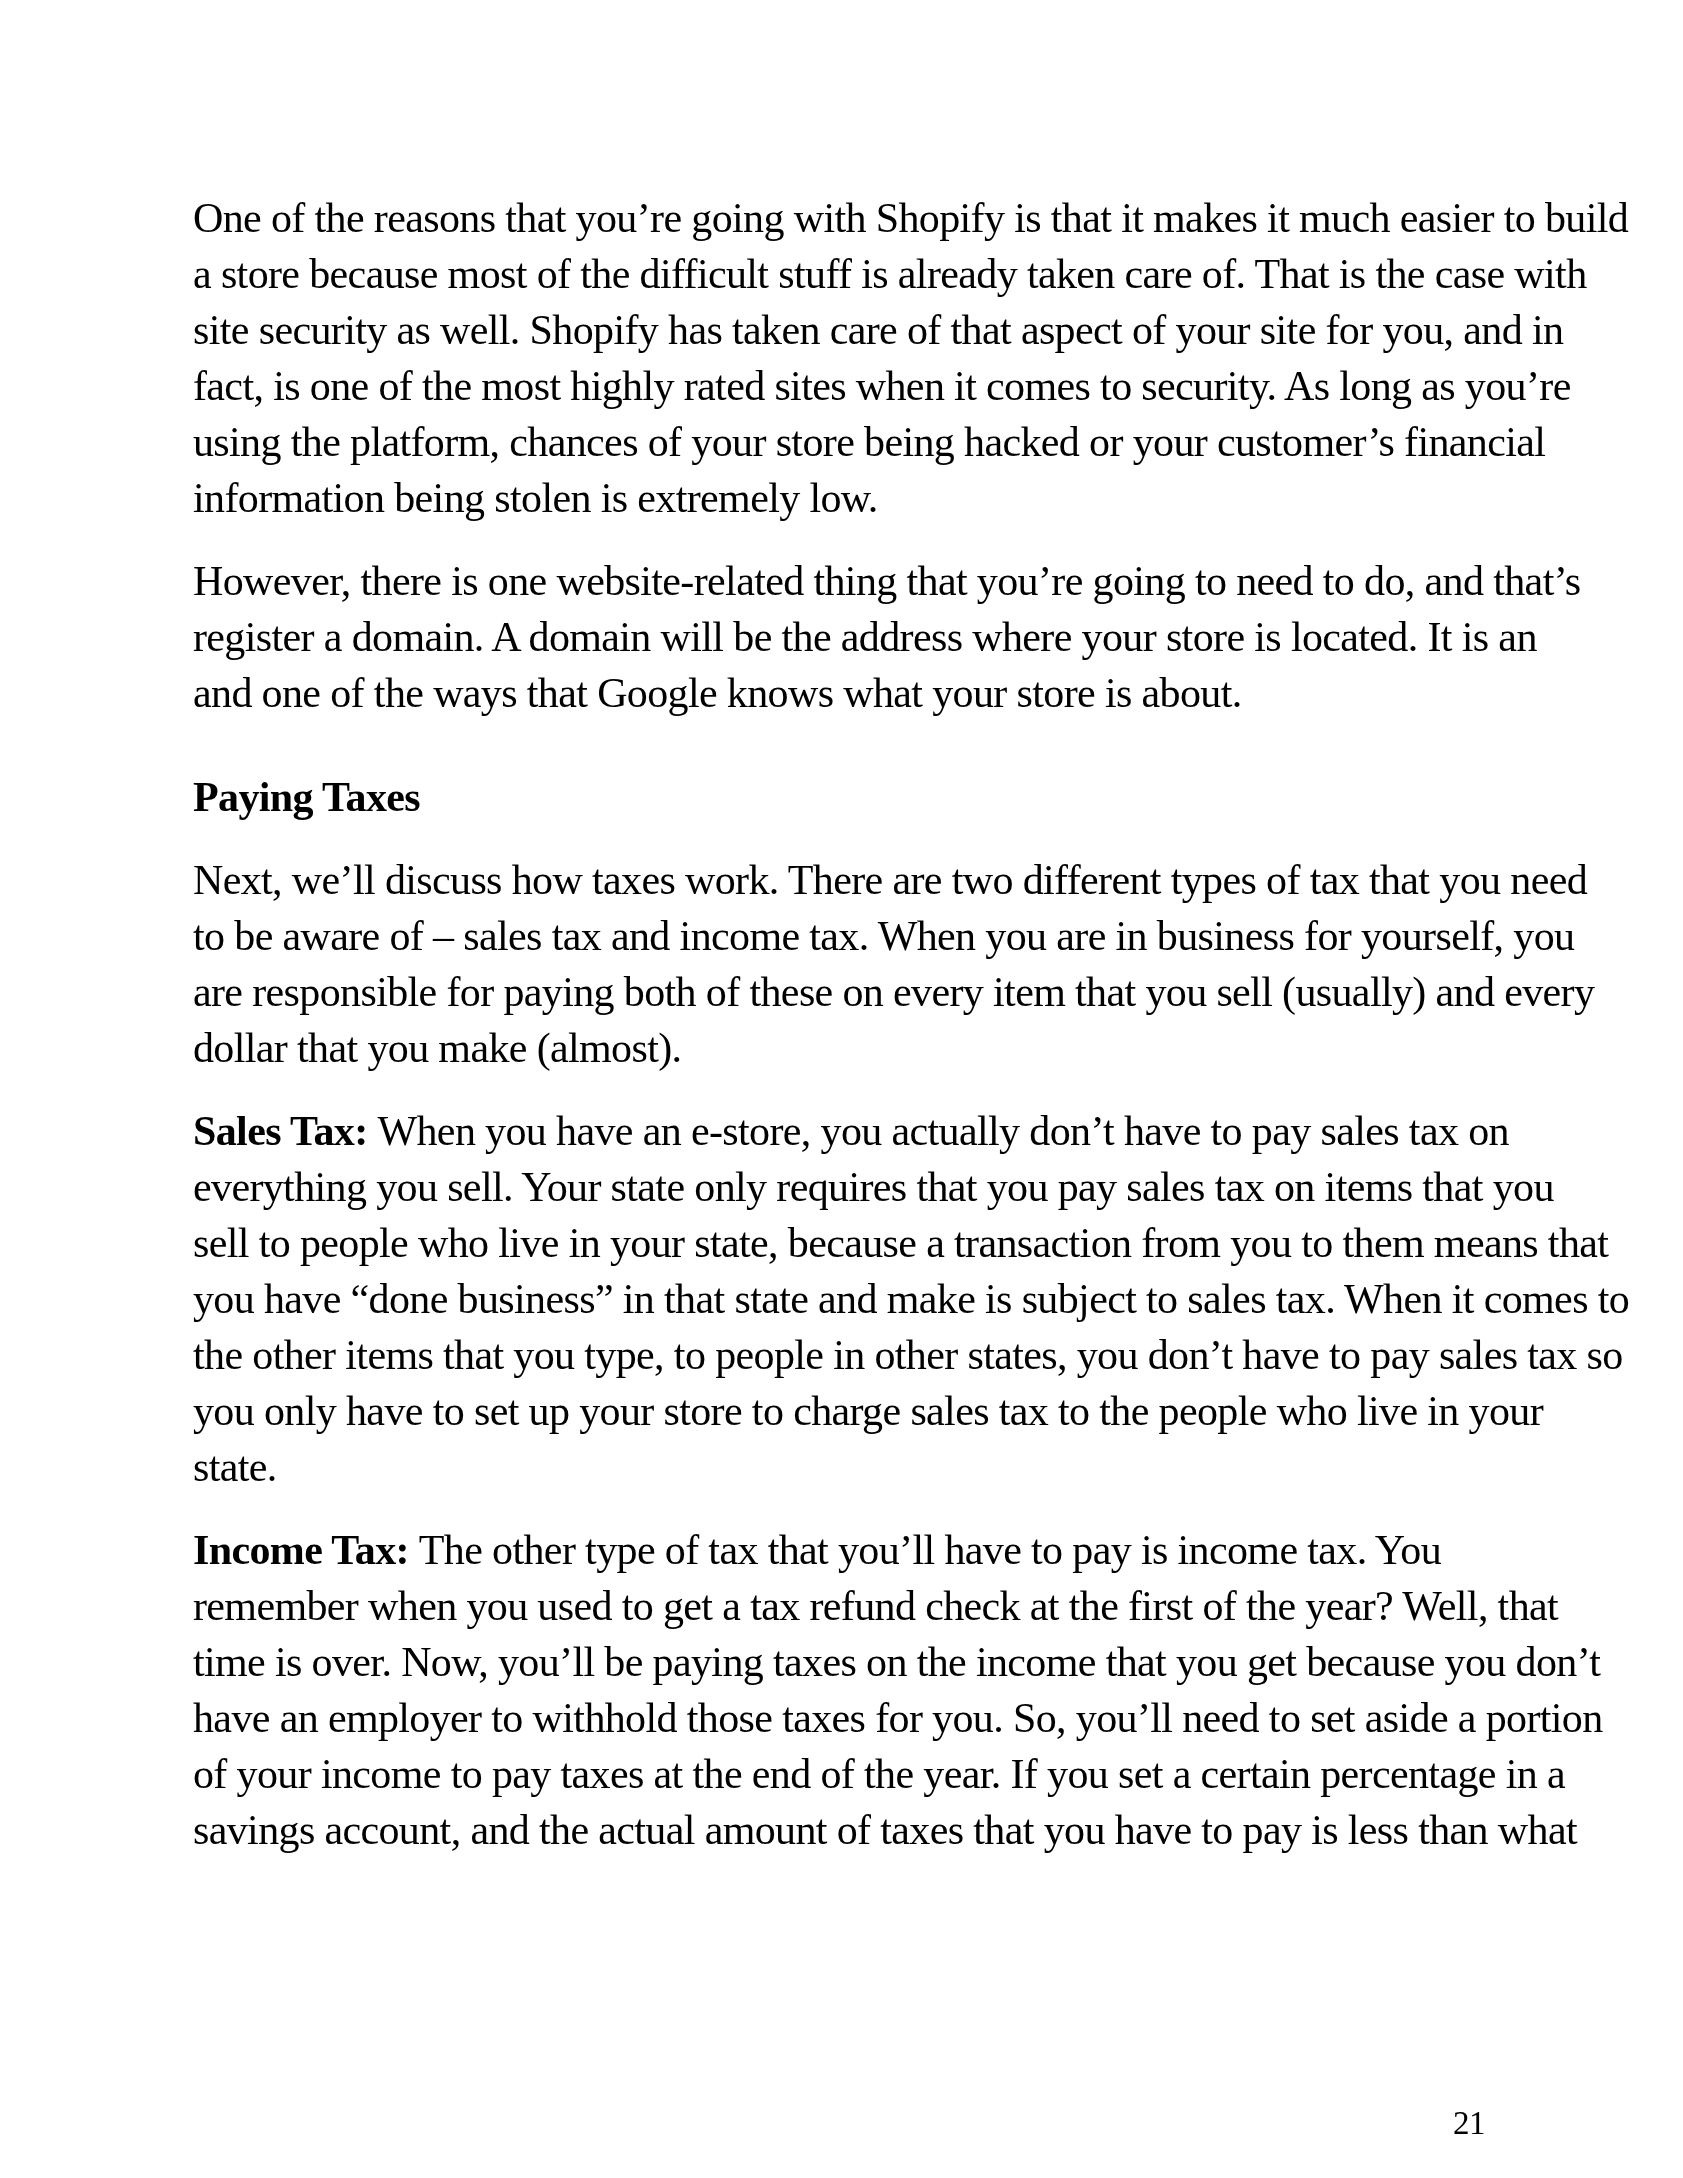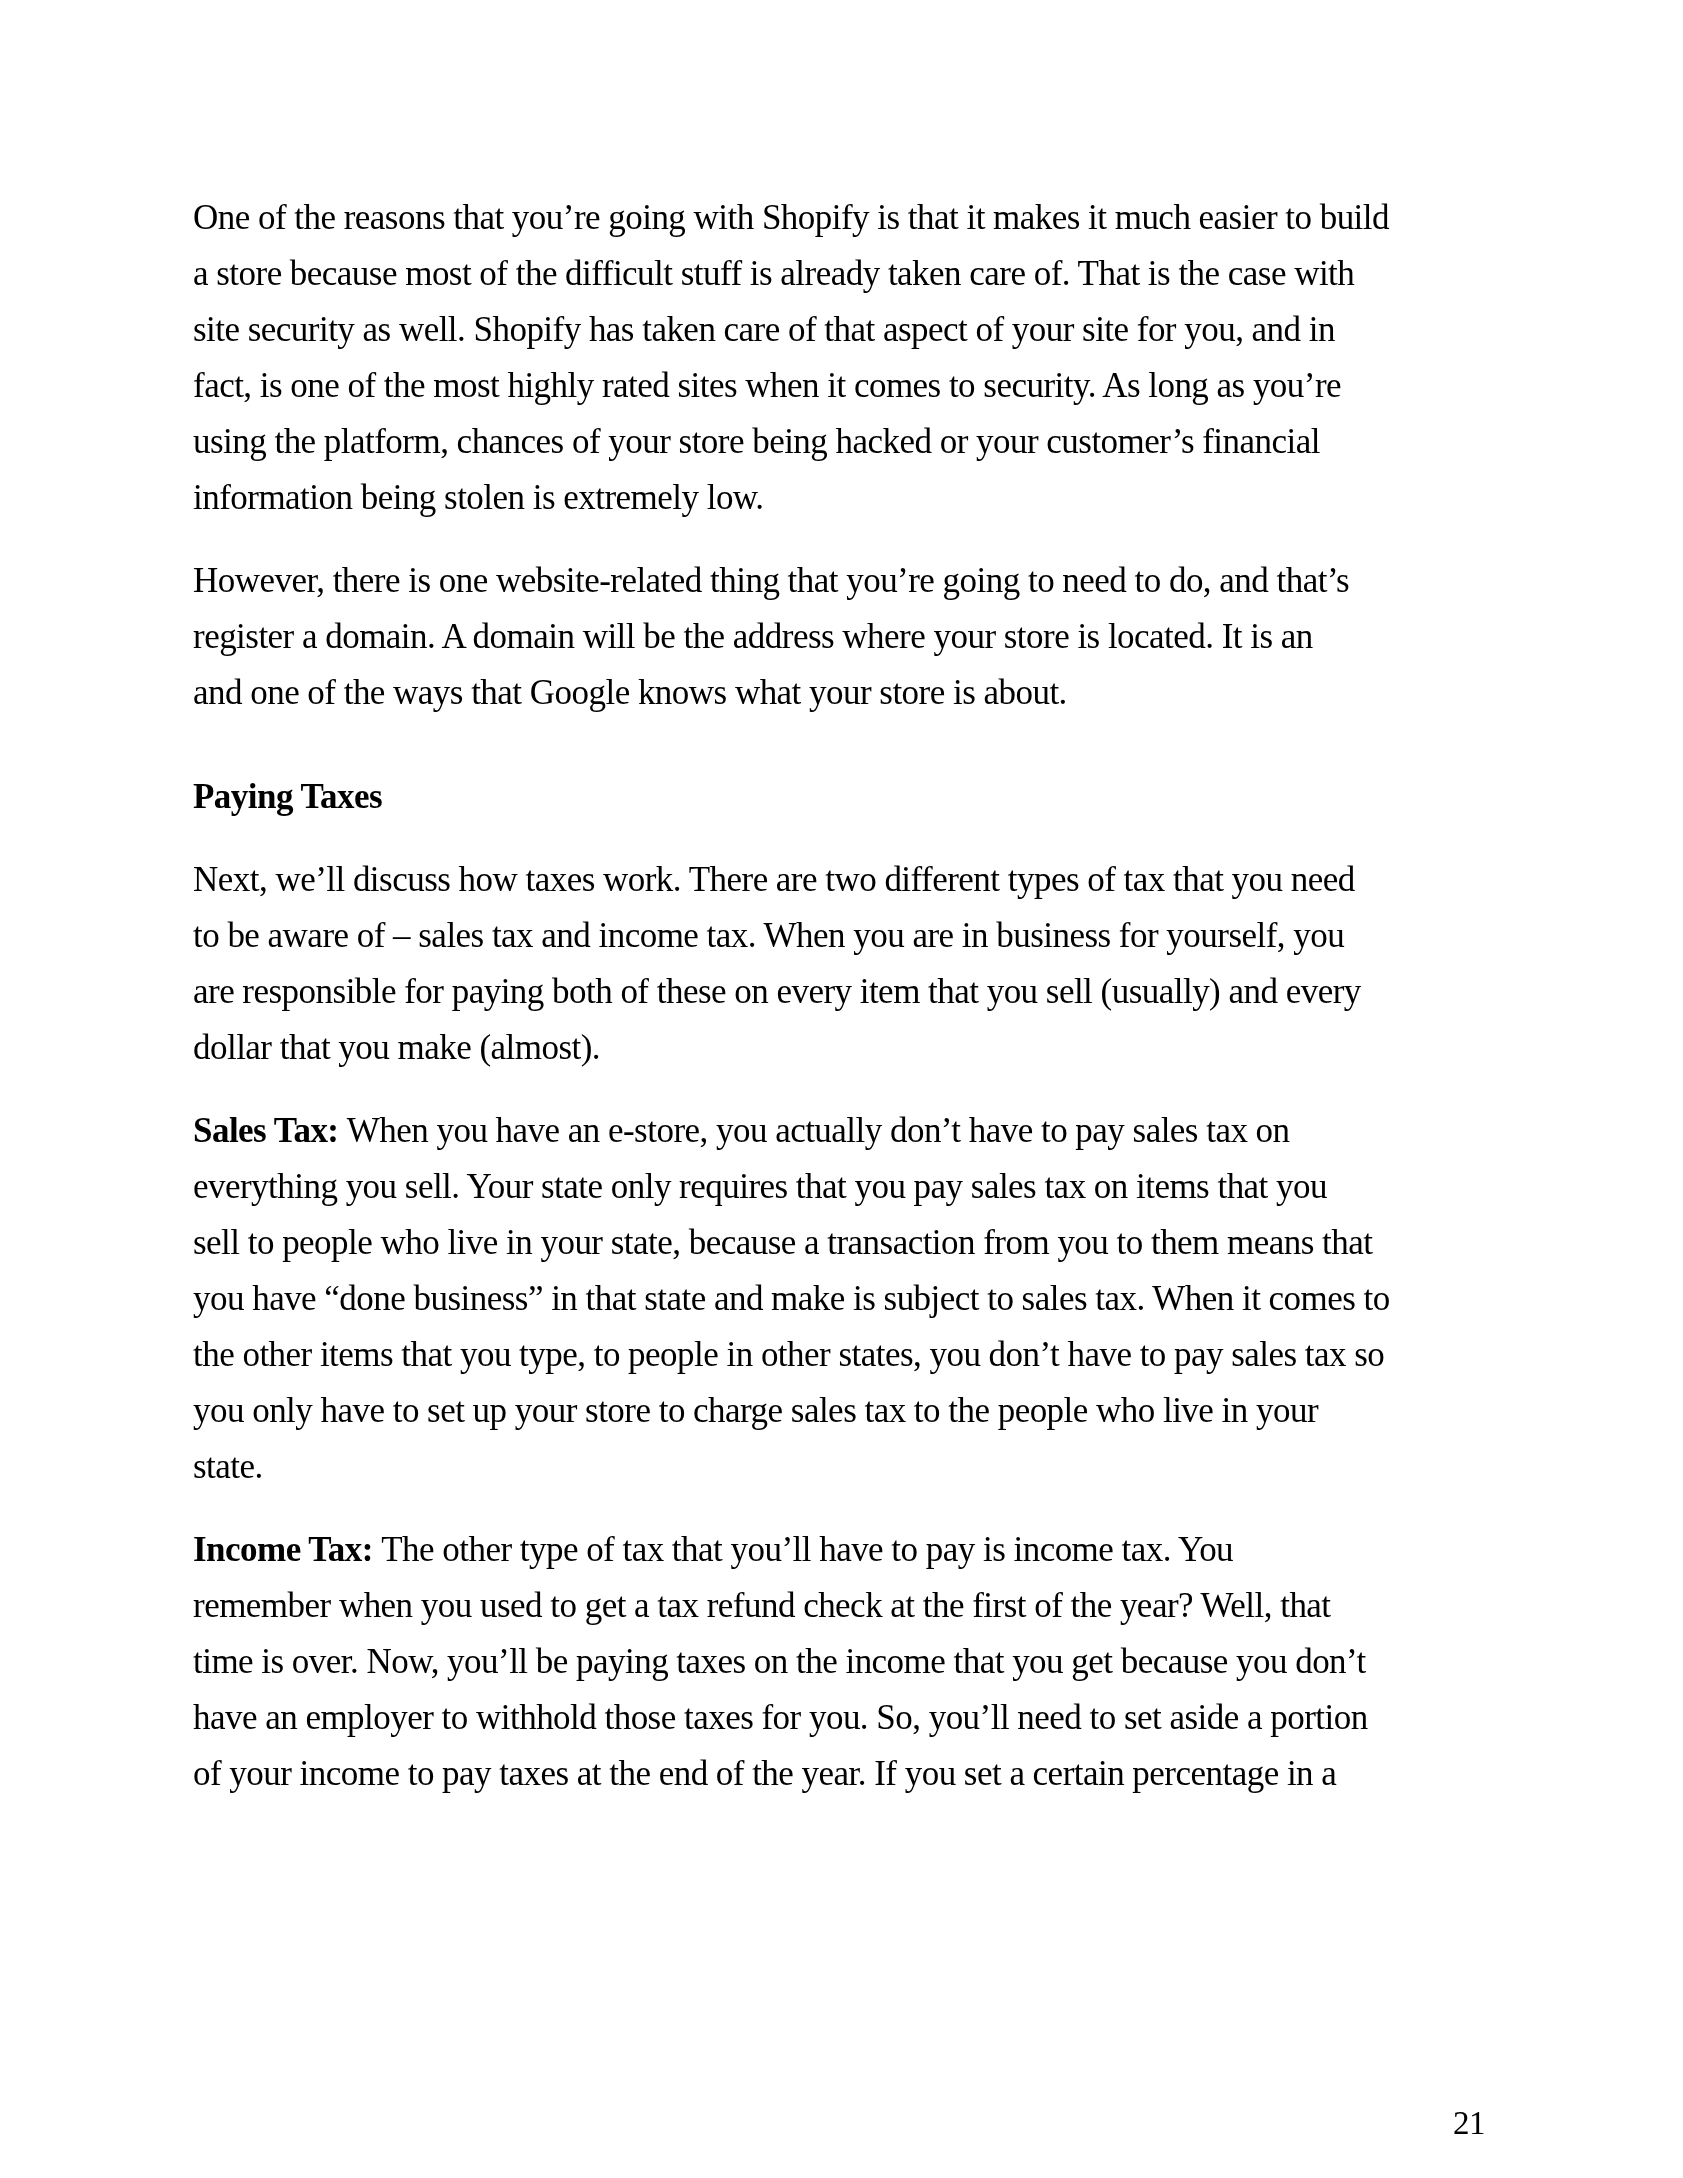--- a/index.html
+++ b/index.html
@@ -13,21 +13,21 @@
     font-family: "Liberation Serif", "DejaVu Serif", serif;
   }
   .doc {
     position: absolute;
     left: 193px;
     top: 190px;
     width: 1297px;
   }
   .para, .heading {
     margin: 0 0 27px 0;
-    font-size: 35px;
+    font-size: 42px;
     line-height: 56px;
     font-weight: normal;
     letter-spacing: -0.015em;
   }
   .heading {
     font-weight: bold;
     margin-top: 48px;
   }
   .para b {
     font-weight: bold;
@@ -78,17 +78,18 @@
         <span class="line">the other items that you type, to people in other states, you don’t have to pay sales tax so</span>
         <span class="line">you only have to set up your store to charge sales tax to the people who live in your</span>
         <span class="line">state.</span>
       </p>
       <p class="para">
         <span class="line"><b>Income Tax: </b>The other type of tax that you’ll have to pay is income tax. You</span>
         <span class="line">remember when you used to get a tax refund check at the first of the year? Well, that</span>
         <span class="line">time is over. Now, you’ll be paying taxes on the income that you get because you don’t</span>
         <span class="line">have an employer to withhold those taxes for you. So, you’ll need to set aside a portion</span>
         <span class="line">of your income to pay taxes at the end of the year. If you set a certain percentage in a</span>
+        <span class="line">savings account, and the actual amount of taxes that you have to pay is less than what</span>
       </p>
     </main>
   <div class="page-number">21</div>
 </div>
 
 
 </body></html>

